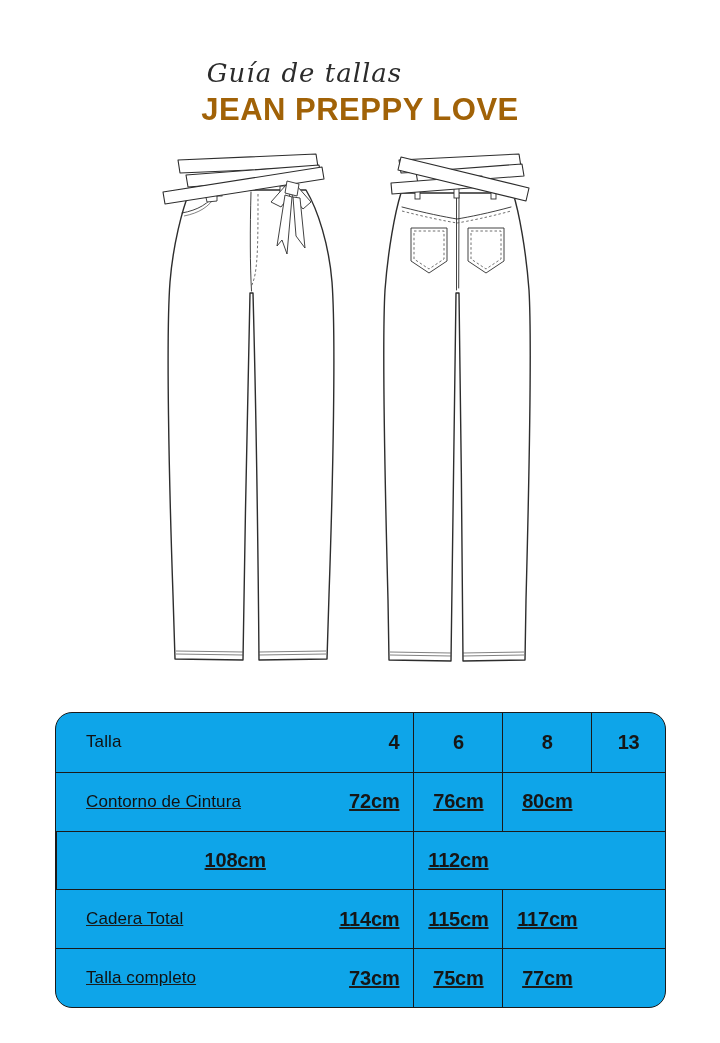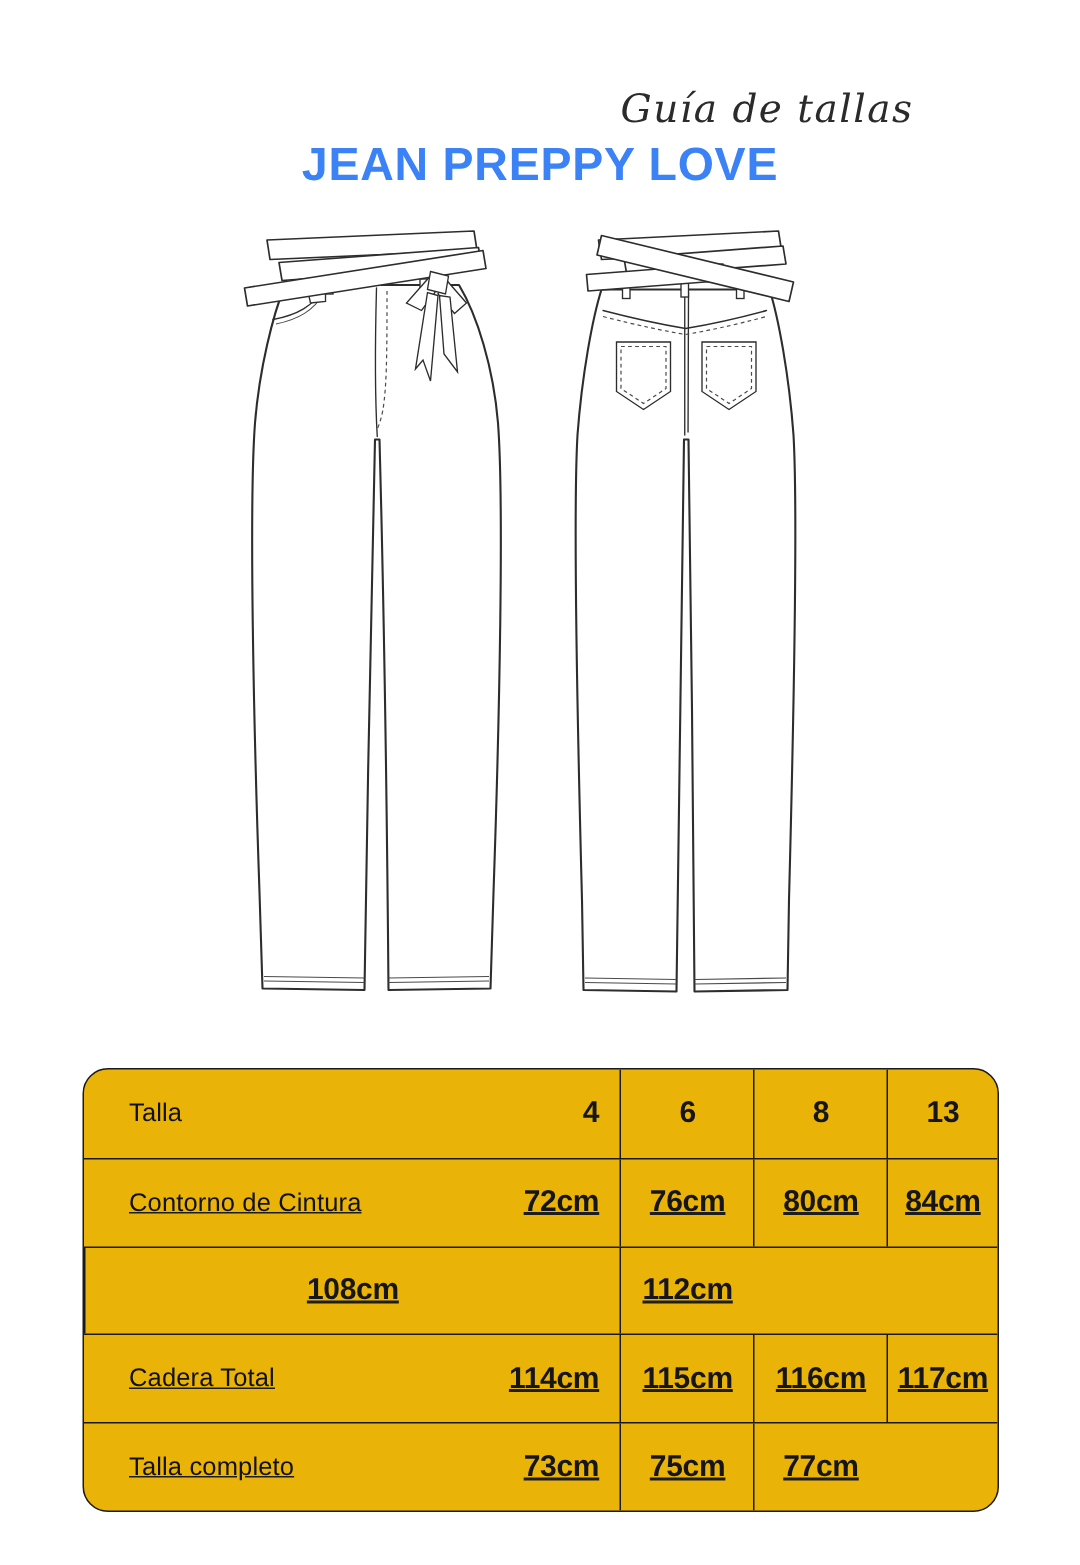--- a/index.html
+++ b/index.html
@@ -1,46 +1,46 @@
 <!DOCTYPE html>
 <html><head>
 <meta charset="utf-8">
 <style>
   * { margin:0; padding:0; box-sizing:border-box; }
   html,body { width:720px; height:1043px; background:#ffffff; overflow:hidden; }
   body { position:relative; font-family:"Liberation Sans", sans-serif; color:#1d1d1b; }
 
   .subtitle-script{
     position:absolute; top:58px; left:0; width:609px;
-    text-align:right;
+    text-align:center;
     font-family:"DejaVu Serif", serif;
     font-style:italic; font-size:26px; color:#2b2b2b; letter-spacing:1px;
   }
   .page-title{
     position:absolute; top:92px; left:0; width:720px;
     text-align:center;
-    font-size:31px; font-weight:bold; letter-spacing:0.5px; color:#3b82f6;
+    font-size:31px; font-weight:bold; letter-spacing:0.5px; color:#a16207;
   }
 
   .sketch{ position:absolute; top:150px; }
   .sketch-front{ left:146px; width:202px; height:514px; }
   .sketch-back{ left:370px; width:190px; height:514px; }
   .sketch svg{ display:block; width:100%; height:100%; }
   .ink-outline{ fill:#ffffff; stroke:#2d2d2d; stroke-width:1.4; stroke-linejoin:round; }
   .ink-line{ fill:none; stroke:#2d2d2d; stroke-width:0.9; stroke-linecap:round; }
   .ink-thin{ fill:none; stroke:#4a4a4a; stroke-width:0.7; }
   .ink-dash{ fill:none; stroke:#4a4a4a; stroke-width:0.8; stroke-dasharray:2.5 2.2; }
   .ink-band{ fill:#ffffff; stroke:#2d2d2d; stroke-width:1.1; stroke-linejoin:round; }
   .ink-loop{ fill:#ffffff; stroke:#2d2d2d; stroke-width:0.9; }
 
   .size-table{
     position:absolute; left:55px; top:712px; width:611px; height:296px;
     border:1.5px solid #1a1a1a; border-radius:17px;
     display:grid; grid-template-rows:repeat(5,1fr);
-    overflow:hidden; background:#eab308;
+    overflow:hidden; background:#0ea5e9;
   }
   .t-row{ display:grid; grid-template-columns:58.7% 14.6% 14.6% 12.1%; }
   .t-row + .t-row{ border-top:1.2px solid #1a1a1a;text-decoration:underline; }
   .t-cell{ display:flex; align-items:center; justify-content:center; }
   .t-cell.t-mid{ border-left:1.2px solid #1a1a1a; }
   .t-first{ justify-content:space-between; padding:0 14px 0 30px; }
   .t-label{ font-size:17px; color:#111111; letter-spacing:0.1px; }
   .t-value{ font-size:20px; font-weight:600; color:#161616; letter-spacing:-0.2px; }
 </style>
 </head>
@@ -131,44 +131,38 @@
     <div class="t-cell t-first">
       <span class="t-label">Contorno de Cintura</span>
       <span class="t-value">72cm</span>
     </div>
     <div class="t-cell t-mid">
         <span class="t-value">76cm</span>
       </div>
     <div class="t-cell t-mid">
         <span class="t-value">80cm</span>
       </div>
-    <div class="t-cell t-mid">
-        <span class="t-value">84cm</span>
-      </div>
   </div>
 
   <div class="t-row">
     <div class="t-cell t-mid">
         <span class="t-value">108cm</span>
       </div>
     <div class="t-cell t-mid">
         <span class="t-value">112cm</span>
       </div>
   </div>
 
   <div class="t-row">
     <div class="t-cell t-first">
       <span class="t-label">Cadera Total</span>
       <span class="t-value">114cm</span>
     </div>
     <div class="t-cell t-mid">
         <span class="t-value">115cm</span>
-      </div>
-    <div class="t-cell t-mid">
-        <span class="t-value">116cm</span>
       </div>
     <div class="t-cell t-mid">
         <span class="t-value">117cm</span>
       </div>
   </div>
 
   <div class="t-row">
     <div class="t-cell t-first">
       <span class="t-label">Talla completo</span>
       <span class="t-value">73cm</span>

